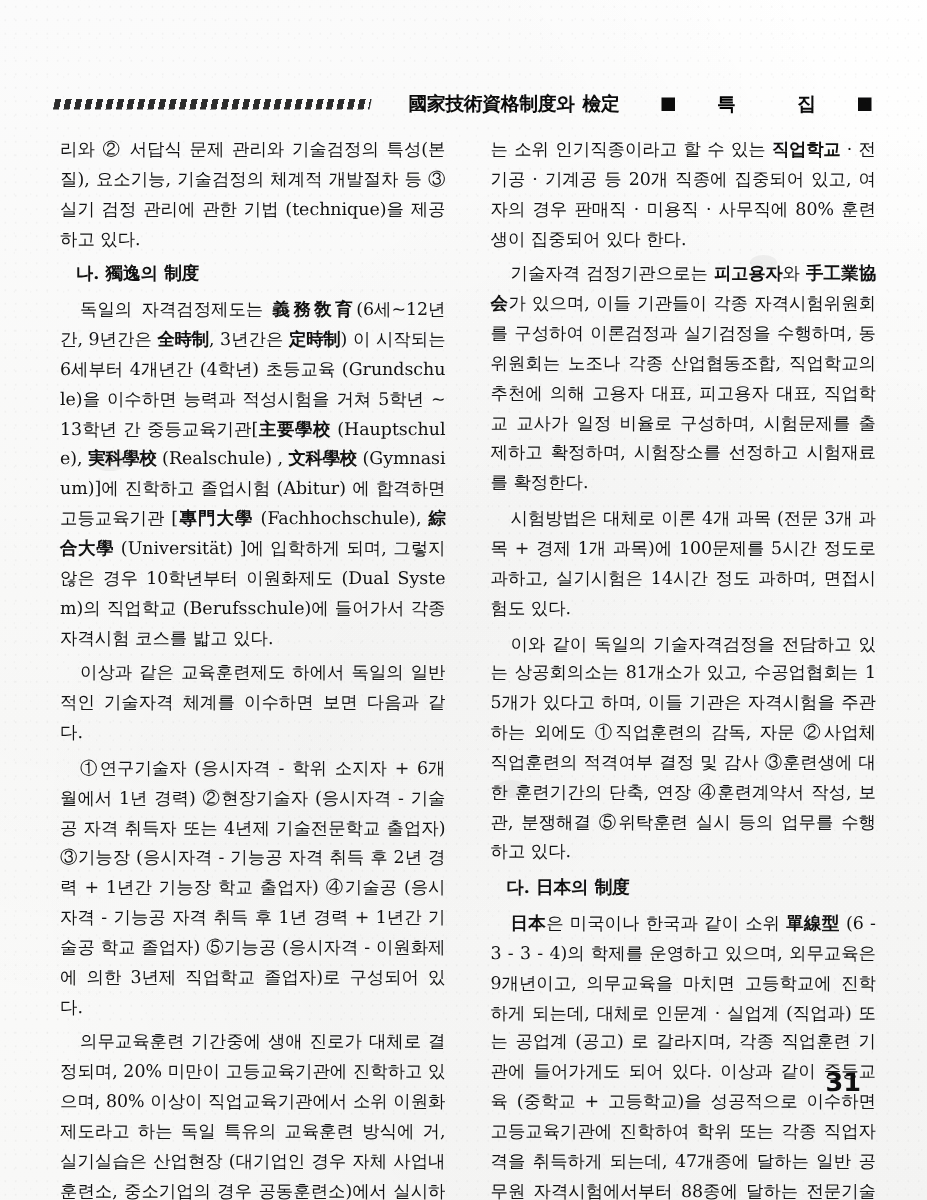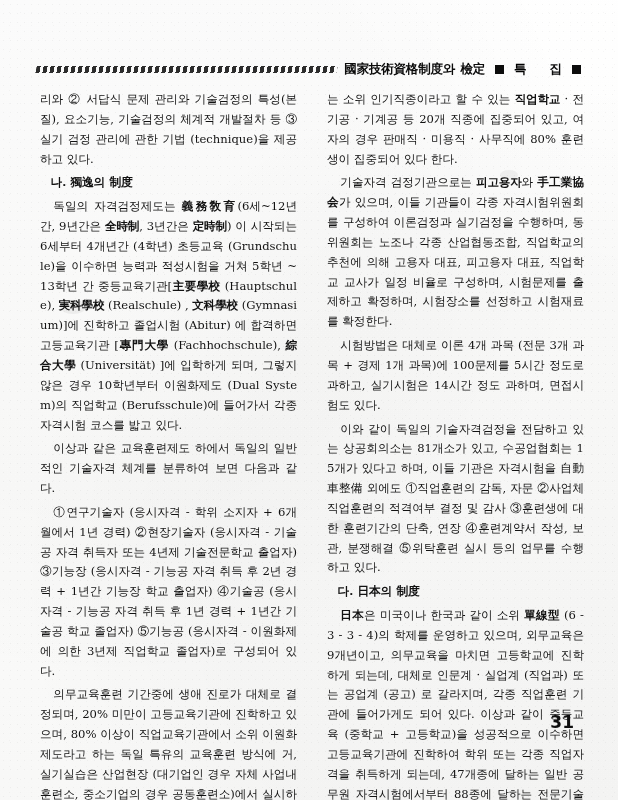--- a/index.html
+++ b/index.html
@@ -41,21 +41,21 @@
 
   
   #runhead {
     position: absolute;
     left: 36px;
     top: 56px;
     width: 548px;
     height: 26px;
     display: flex;
     align-items: center;
-    gap: 7px;
+    gap: 25px;
   }
   .dotrule {
     flex: 1 1 auto;
     height: 7px;
     min-width: 10px;
     background-image: repeating-linear-gradient(
       to right,
       #111 0 4px,
       rgba(255,255,255,0) 4px 7px
     );
@@ -173,39 +173,39 @@
   <div id="columns">
 
     <div class="col">
 
       <p class="noindent">리와 ② 서답식 문제 관리와 기술검정의 특성(본질), 요소기능, 기술검정의 체계적 개발절차 등 ③ 실기 검정 관리에 관한 기법 (<span class="lat">technique</span>)을 제공하고 있다.</p>
 
       <p class="subhead">나. <span class="han">獨逸</span>의 <span class="han">制度</span></p>
 
       <p class="indent">독일의 자격검정제도는 <span class="han">義務敎育</span>(6세~12년간, 9년간은 <span class="han">全時制</span>, 3년간은 <span class="han">定時制</span>) 이 시작되는 6세부터 4개년간 (4학년) 초등교육 (<span class="lat">Grundschule</span>)을 이수하면 능력과 적성시험을 거쳐 5학년 ~ 13학년 간 중등교육기관[<span class="han">主要學校</span> (<span class="lat">Hauptschule</span>), <span class="han">実科學校</span> (<span class="lat">Realschule</span>) , <span class="han">文科學校</span> (<span class="lat">Gymnasium</span>)]에 진학하고 졸업시험 (<span class="lat">Abitur</span>) 에 합격하면 고등교육기관 [<span class="han">專門大學</span> (<span class="lat">Fachhochschule</span>), <span class="han">綜合大學</span> (<span class="lat">Universität</span>) ]에 입학하게 되며, 그렇지 않은 경우 10학년부터 이원화제도 (<span class="lat">Dual System</span>)의 직업학교 (<span class="lat">Berufsschule</span>)에 들어가서 각종 자격시험 코스를 밟고 있다.</p>
 
-      <p class="indent">이상과 같은 교육훈련제도 하에서 독일의 일반적인 기술자격 체계를 분류하여 보면 다음과 같다.</p>
+      <p class="indent">이상과 같은 교육훈련제도 하에서 독일의 일반적인 기술자격 체계를 이수하면 보면 다음과 같다.</p>
 
       <p class="indent">①연구기술자 (응시자격 - 학위 소지자 + 6개월에서 1년 경력) ②현장기술자 (응시자격 - 기술공 자격 취득자 또는 4년제 기술전문학교 출업자) ③기능장 (응시자격 - 기능공 자격 취득 후 2년 경력 + 1년간 기능장 학교 출업자) ④기술공 (응시자격 - 기능공 자격 취득 후 1년 경력 + 1년간 기술공 학교 졸업자) ⑤기능공 (응시자격 - 이원화제에 의한 3년제 직업학교 졸업자)로 구성되어 있다.</p>
 
       <p class="indent">의무교육훈련 기간중에 생애 진로가 대체로 결정되며, 20% 미만이 고등교육기관에 진학하고 있으며, 80% 이상이 직업교육기관에서 소위 이원화제도라고 하는 독일 특유의 교육훈련 방식에 거, 실기실습은 산업현장 (대기업인 경우 자체 사업내훈련소, 중소기업의 경우 공동훈련소)에서 실시하고, 이론교육은 정시제 (<span class="lat">Full time</span>) 또는 전시제 (<span class="lat">Full time</span>) 교방식으로 각종 직업학교에서 수학하고 있다.</p>
 
       <p class="indent">특히 산업현장 - 공동훈련소가 약 5만개소나 된다고 하며, 이와 관련된 직업학교수도 5,300개나 있다 한다.</p>
 
     </div>
 
     <div class="col">
 
       <p class="noindent">는 소위 인기직종이라고 할 수 있는 <span class="han">직업학교</span> · 전기공 · 기계공 등 20개 직종에 집중되어 있고, 여자의 경우 판매직 · 미용직 · 사무직에 80% 훈련생이 집중되어 있다 한다.</p>
 
       <p class="indent">기술자격 검정기관으로는 <span class="han">피고용자</span>와 <span class="han">手工業協会</span>가 있으며, 이들 기관들이 각종 자격시험위원회를 구성하여 이론검정과 실기검정을 수행하며, 동 위원회는 노조나 각종 산업협동조합, 직업학교의 추천에 의해 고용자 대표, 피고용자 대표, 직업학교 교사가 일정 비율로 구성하며, 시험문제를 출제하고 확정하며, 시험장소를 선정하고 시험재료를 확정한다.</p>
 
       <p class="indent">시험방법은 대체로 이론 4개 과목 (전문 3개 과목 + 경제 1개 과목)에 100문제를 5시간 정도로 과하고, 실기시험은 14시간 정도 과하며, 면접시험도 있다.</p>
 
-      <p class="indent">이와 같이 독일의 기술자격검정을 전담하고 있는 상공회의소는 81개소가 있고, 수공업협회는 15개가 있다고 하며, 이들 기관은 자격시험을 自動車整備 외에도 ①직업훈련의 감독, 자문 ②사업체 직업훈련의 적격여부 결정 및 감사 ③훈련생에 대한 훈련기간의 단축, 연장 ④훈련계약서 작성, 보관, 분쟁해결 ⑤위탁훈련 실시 등의 업무를 수행하고 있다.</p>
+      <p class="indent">이와 같이 독일의 기술자격검정을 전담하고 있는 상공회의소는 81개소가 있고, 수공업협회는 15개가 있다고 하며, 이들 기관은 자격시험을 주관하는 외에도 ①직업훈련의 감독, 자문 ②사업체 직업훈련의 적격여부 결정 및 감사 ③훈련생에 대한 훈련기간의 단축, 연장 ④훈련계약서 작성, 보관, 분쟁해결 ⑤위탁훈련 실시 등의 업무를 수행하고 있다.</p>
 
       <p class="subhead">다. <span class="han">日本</span>의 <span class="han">制度</span></p>
 
       <p class="indent"><span class="han">日本</span>은 미국이나 한국과 같이 소위 <span class="han">單線型</span> (6 - 3 - 3 - 4)의 학제를 운영하고 있으며, 외무교육은 9개년이고, 의무교육을 마치면 고등학교에 진학하게 되는데, 대체로 인문계 · 실업계 (직업과) 또는 공업계 (공고) 로 갈라지며, 각종 직업훈련 기관에 들어가게도 되어 있다. 이상과 같이 중등교육 (중학교 + 고등학교)을 성공적으로 이수하면 고등교육기관에 진학하여 학위 또는 각종 직업자격을 취득하게 되는데, 47개종에 달하는 일반 공무원 자격시험에서부터 88종에 달하는 전문기술자 국가자격시험에 이르기까지 1,100 여종에 달하는 국가 또는 민간 자격시험이 있다.</p>
 
     </div>
   </div>
 
   <div id="folio">31</div>
 

